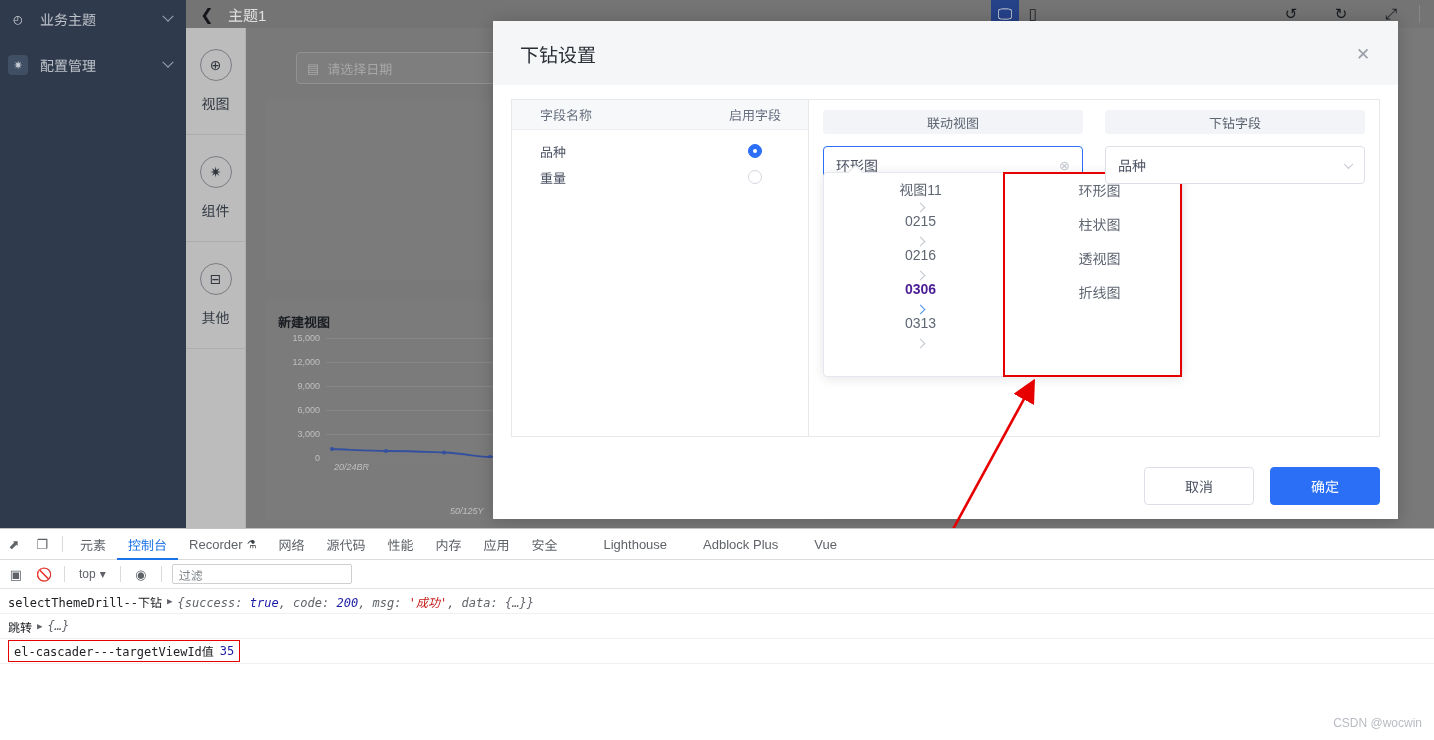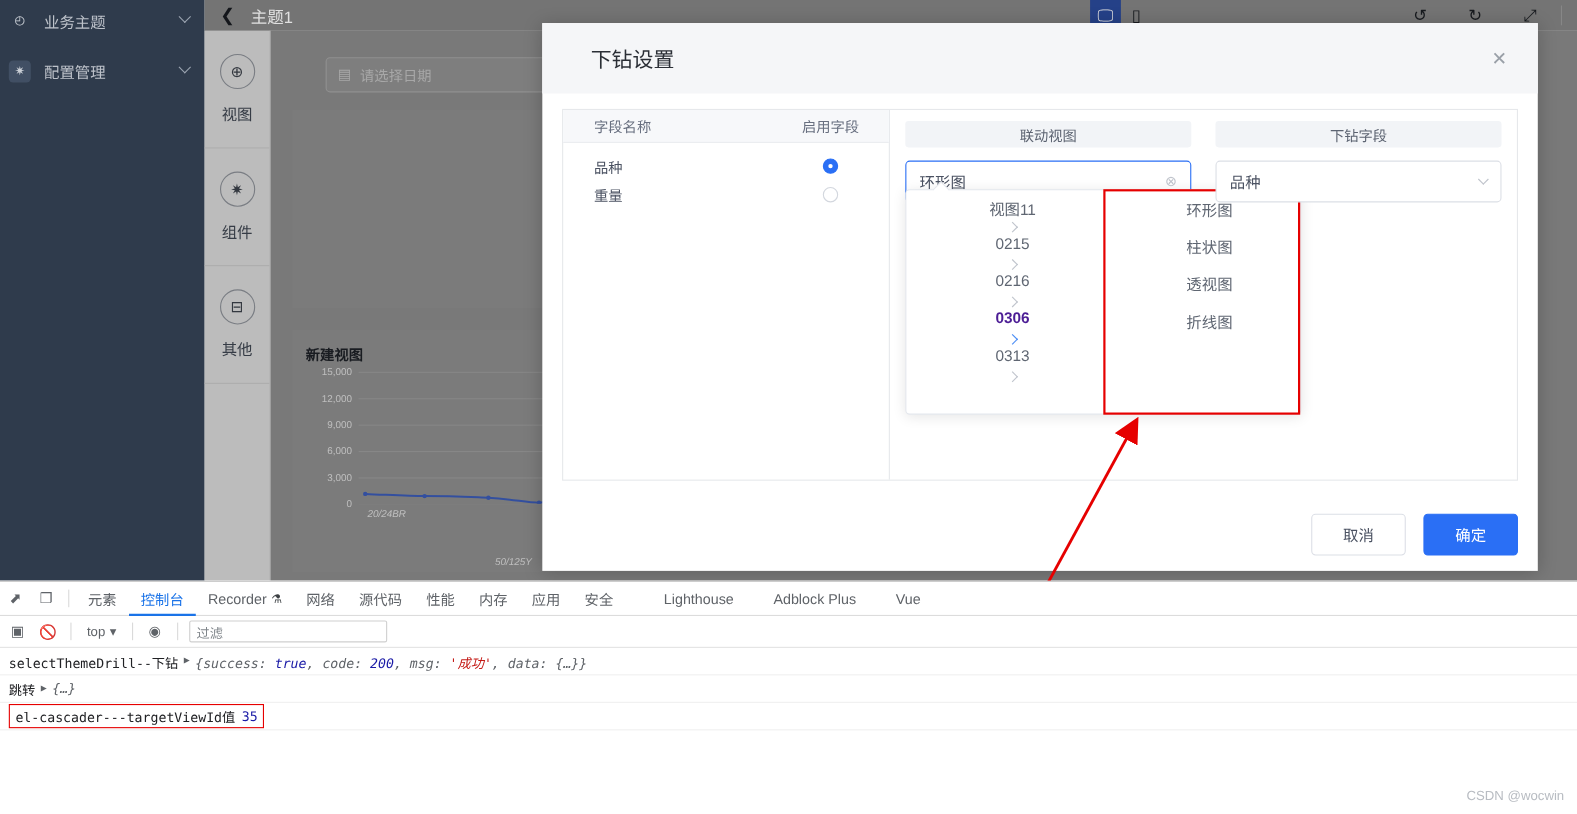--- a/index.html
+++ b/index.html
@@ -102,21 +102,21 @@
   .dimmer { position: absolute; left: 0; top: 0; width: 1434px; height: 528px;
             background: rgba(0,0,0,0.12); pointer-events: none; }
 
   
   .modal {
     position: absolute; left: 493px; top: 21px; width: 905px; height: 498px;
     background: #ffffff; box-shadow: 0 2px 16px rgba(0,0,0,0.22);
   }
   .modal-head {
     height: 64px; background: #f5f6f8; position: relative;
-    display: flex; align-items: center; padding-left: 17px;
+    display: flex; align-items: center;
   }
   .modal-title { margin-left: 27px; font-size: 19px; color: #2b2f36; }
   .modal-x {
     position: absolute; right: 24px; top: 22px; width: 22px; height: 22px;
     color: #9aa0a8; font-size: 17px; display: flex; align-items: center; justify-content: center;
   }
   .modal-body { position: relative; height: 368px; padding: 14px 18px 0 18px; }
 
   .panes { display: flex; height: 338px; border: 1px solid #e6e8eb; }
   .pane-left { width: 297px; border-right: 1px solid #e6e8eb; }
@@ -179,21 +179,21 @@
   .casc-item .nm { flex: 1; }
   .casc-item .ch { color: #bfc4cc; font-size: 11px; }
   .casc-item.active .ch { color: #4a8df5; }
   .chev-r { display:inline-block; width:7px; height:7px; border-right:1.5px solid currentColor;
             border-top:1.5px solid currentColor; transform: rotate(45deg); }
 
   .modal-foot {
     height: 66px; display: flex; align-items: center; justify-content: flex-end;
     padding-right: 18px; gap: 16px;
   }
-  .btn { height: 38px; padding: 0 28px; border-radius: 4px; font-size: 14px;
+  .btn { height: 38px; padding: 0 40px; border-radius: 4px; font-size: 14px;
          display: flex; align-items: center; justify-content: center; }
   .btn.ghost { border: 1px solid #dcdfe6; background: #fff; color: #4b5262; }
   .btn.primary { background: #2a6ff5; color: #fff; border: 1px solid #2a6ff5; }
 
   
   .anno-svg { position: absolute; left: 0; top: 0; width: 1434px; height: 740px; pointer-events: none; }
   .anno-text {
     position: absolute; left: 978px; top: 545px;
     color: #e60000; font-size: 13px; white-space: nowrap;
   }

